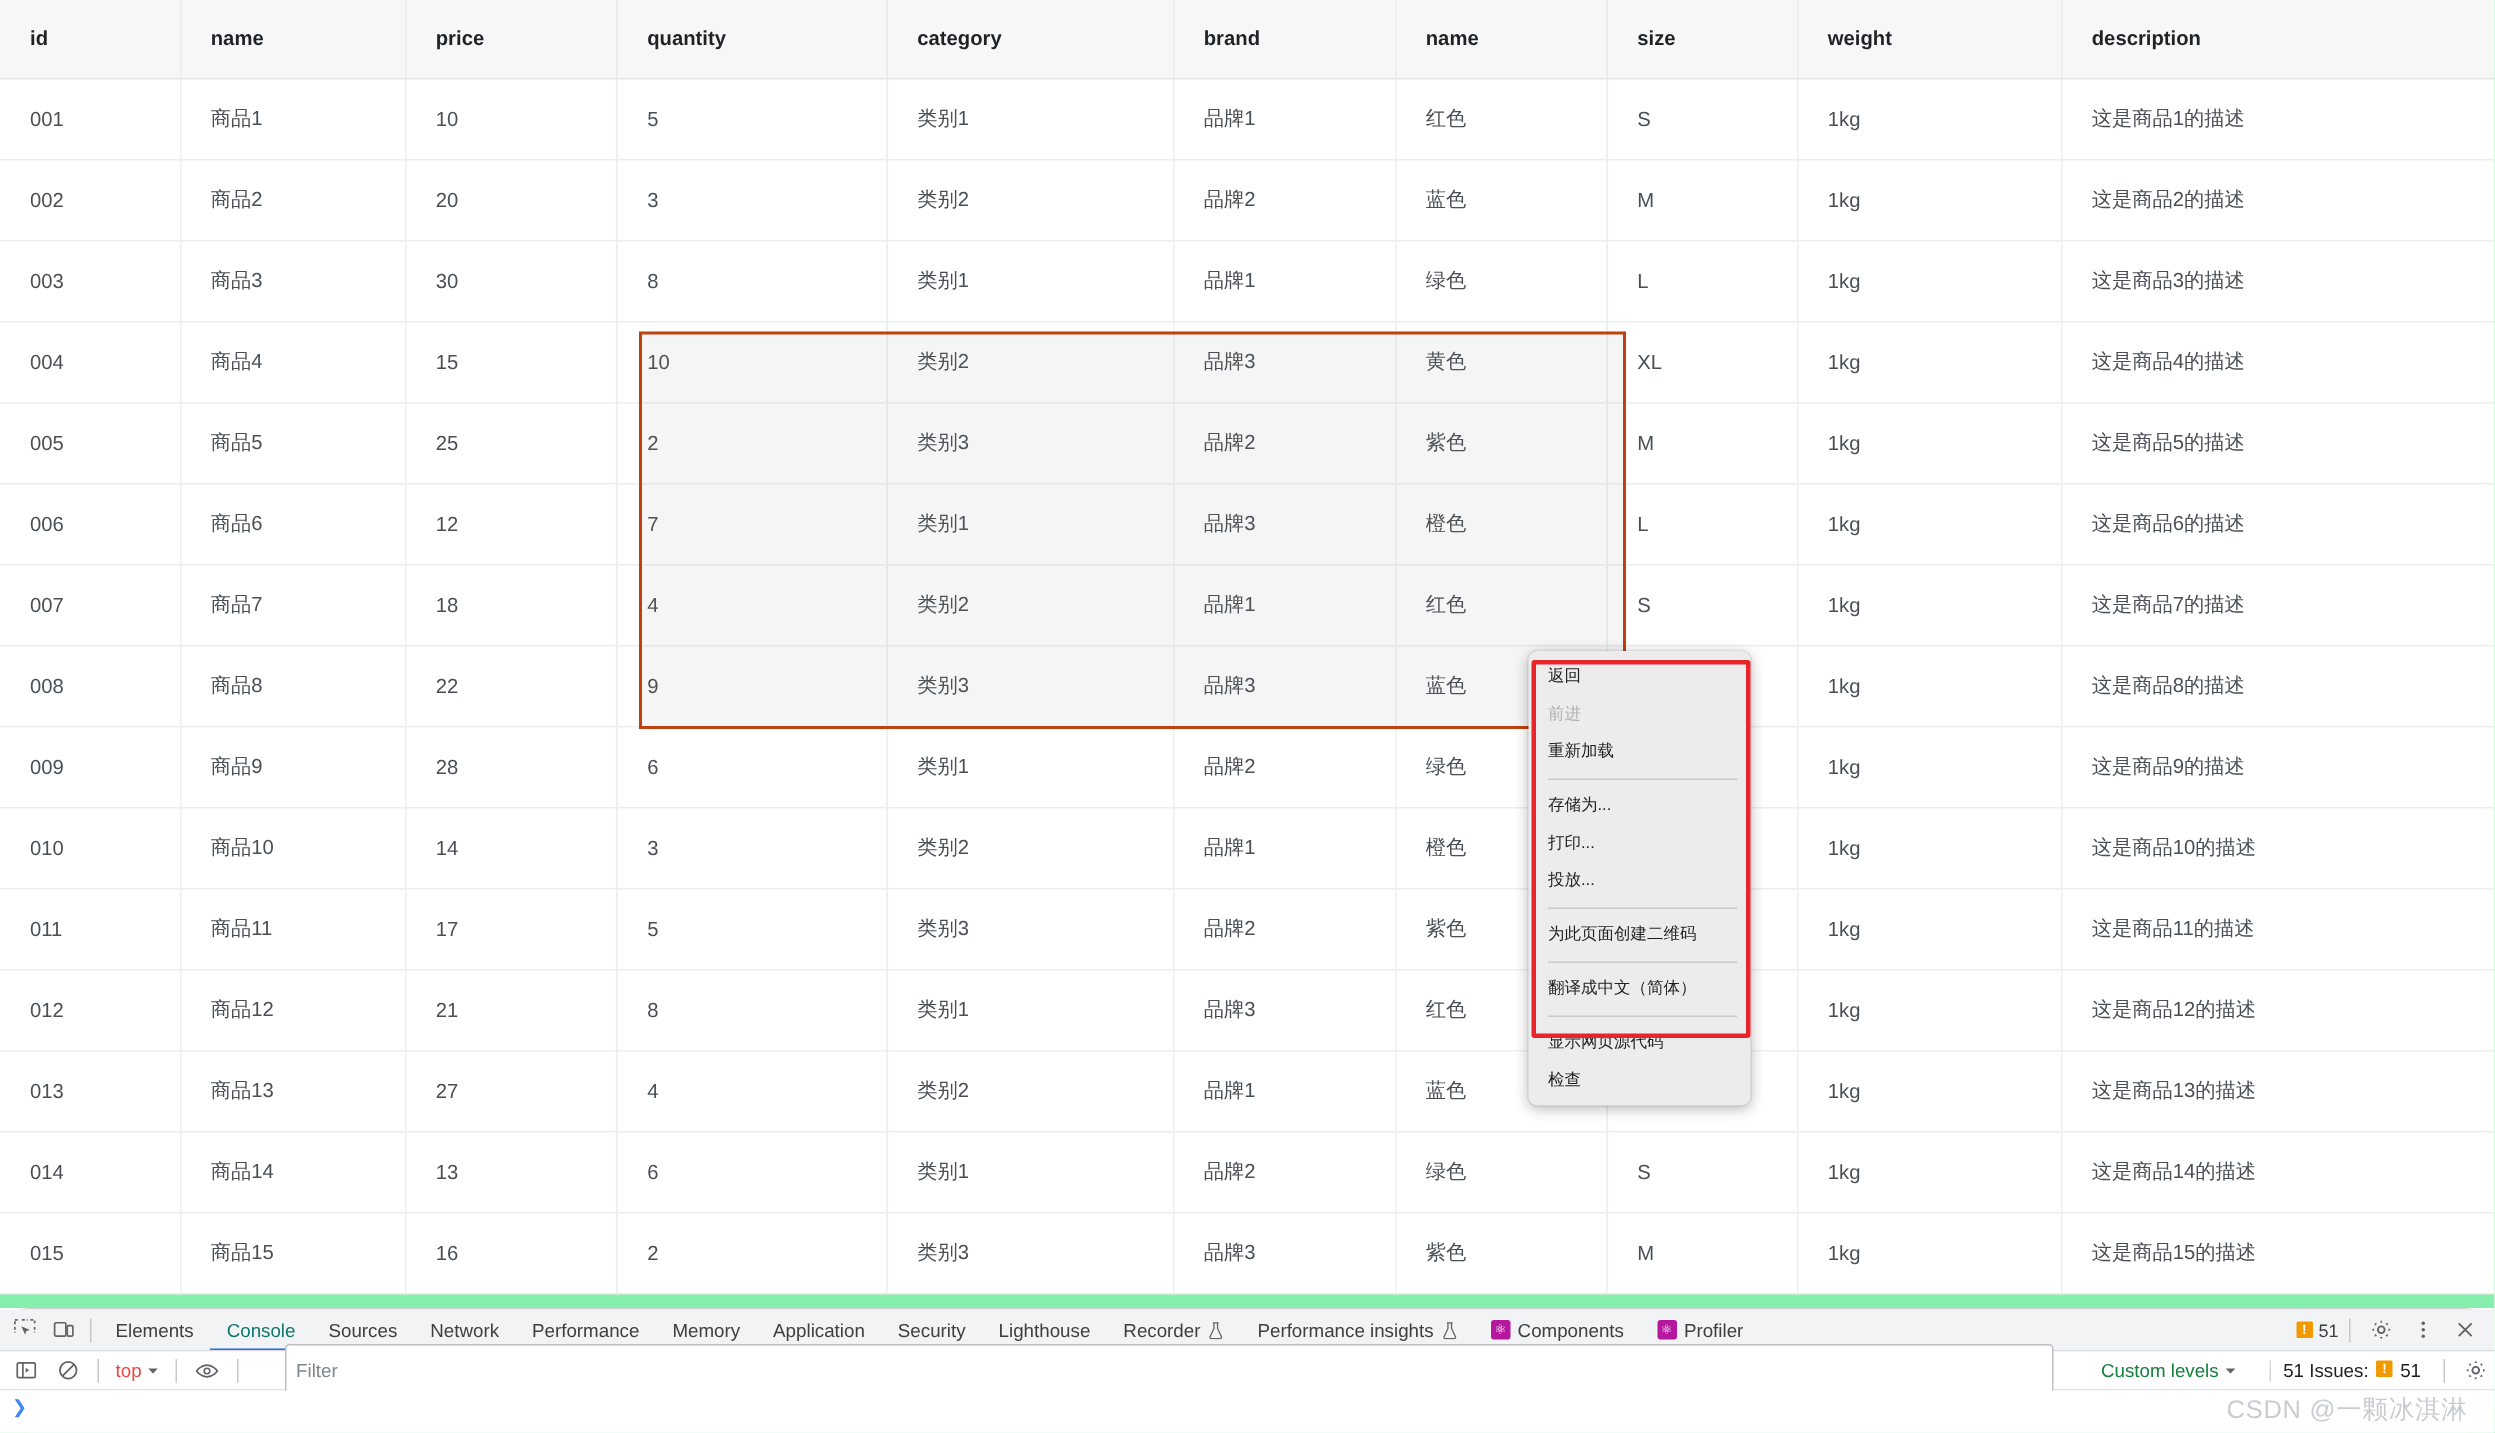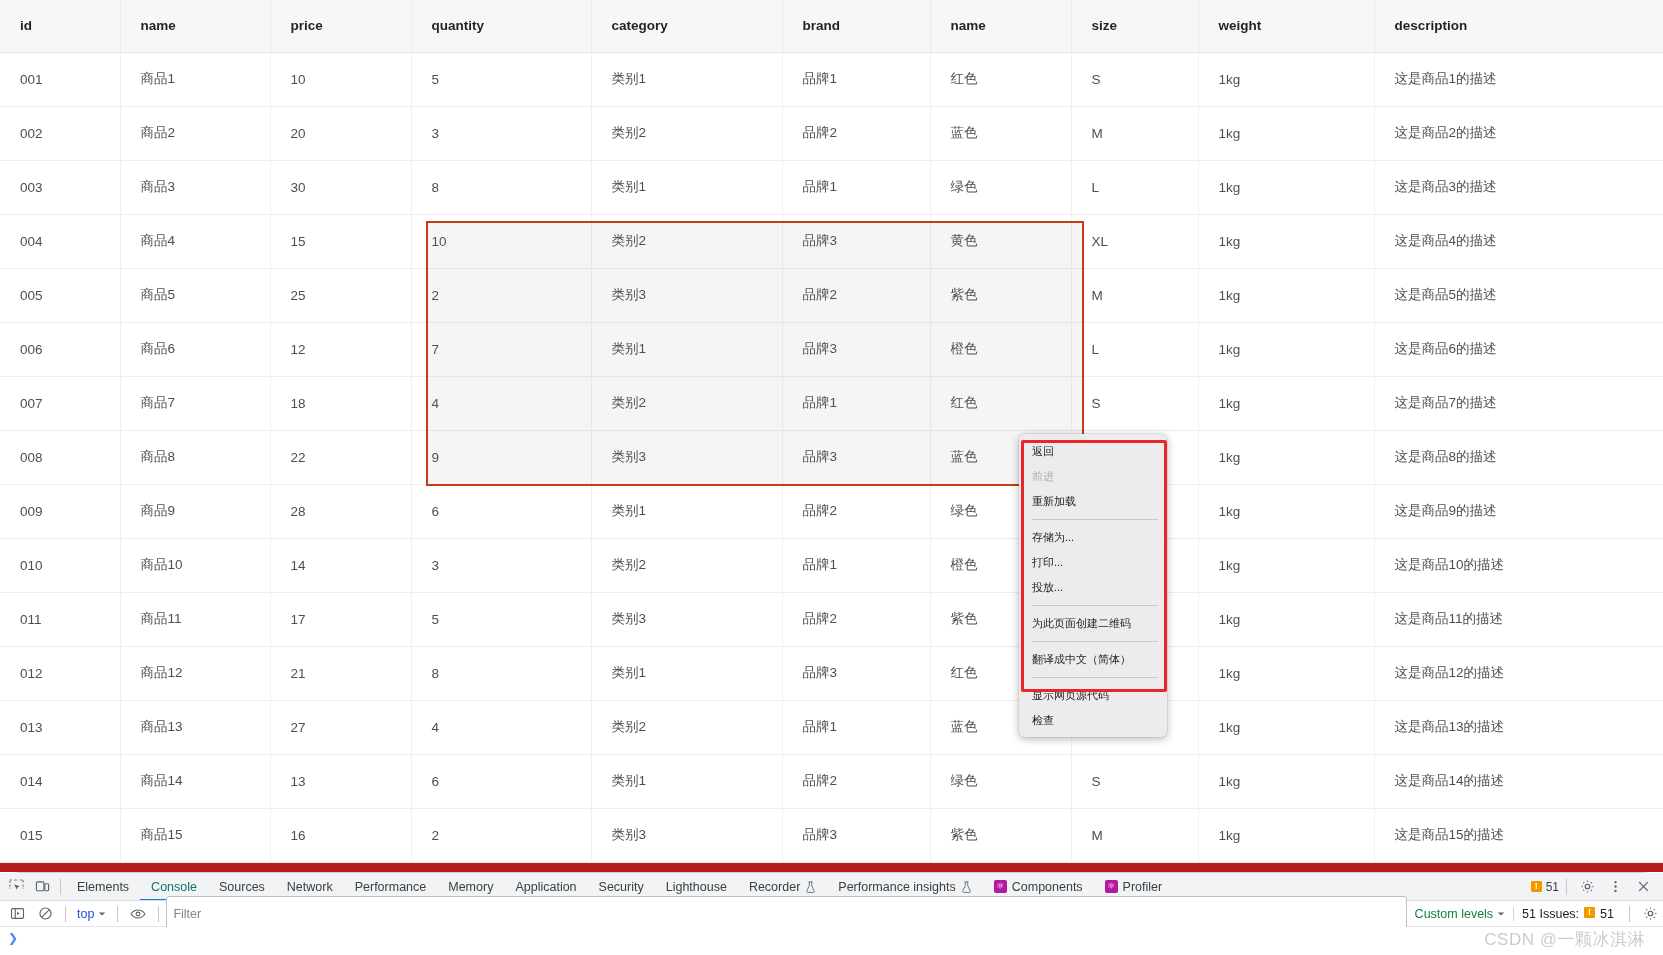--- a/index.html
+++ b/index.html
@@ -13,21 +13,21 @@
   }
   #app { position: relative; width: 1663px; height: 955px; }
 
   
   .page {
     position: absolute;
     left: 0; top: 0;
     width: 1663px;
     height: 872px;
     overflow: hidden;
-    background: #b91c1c;
+    background: #86efac;
   }
   table.grid {
     border-collapse: collapse;
     width: 1663px;
     table-layout: fixed;
     font-size: 13.5px;
     color: #3c4043;
   }
   table.grid th {
     height: 52px;
@@ -176,45 +176,46 @@
   .dt-filterbar {
     display: flex; align-items: center;
     height: 26px;
     background: #ffffff;
     border-bottom: 1px solid #e0e2e5;
     padding-left: 4px;
     gap: 2px;
   }
   .ctx-select {
     display: inline-flex; align-items: center; gap: 4px;
-    font-size: 12.5px; color: #1d4ed8; padding: 0 4px;
+    font-size: 12.5px; color: #ef4444; padding: 0 4px;
   }
   .filter-input {
     flex: 1 1 auto;
     height: 36px;
-    margin: 0 0;
+    margin: 0 24px;
     border: 1px solid #bdc1c6;
     border-radius: 3px;
     background: #fff;
     font-size: 12.5px;
     color: #202124;
     padding: 0 6px;
     font-family: "Liberation Sans", sans-serif;
     outline: none;
     min-width: 40px;
   }
   .filter-input::placeholder { color: #80868b; }
   .levels {
     display: inline-flex; align-items: center; gap: 4px;
     font-size: 12.5px; color: #15803d; padding: 0 6px; white-space: nowrap;
   }
   .issues {
     display: inline-flex; gap: 5px;
     font-size: 12.5px; color: #202124; padding: 0 8px; white-space: nowrap;
     border-left: 1px solid #d4d6d9;
+    margin-left: 14px;
   }
   .dt-console {
     height: 28px;
     background: #fff;
     display: flex; align-items: flex-start;
     padding: 5px 0 0 8px;
     position: relative;
   }
   .prompt-caret { color: #4285f4; font-size: 12px; line-height: 12px; }
   .watermark {

